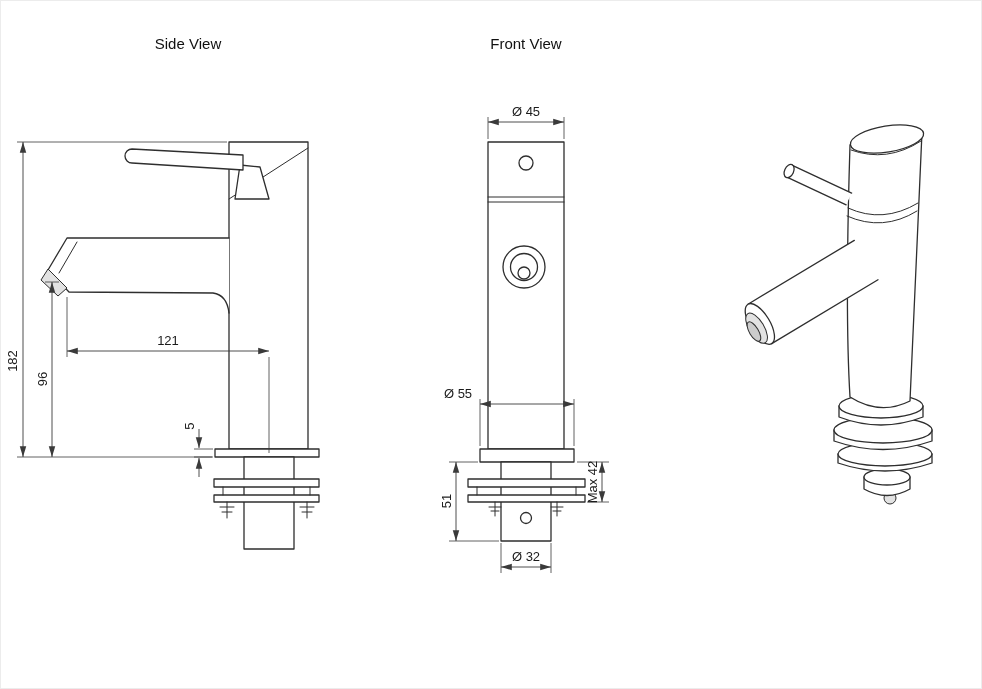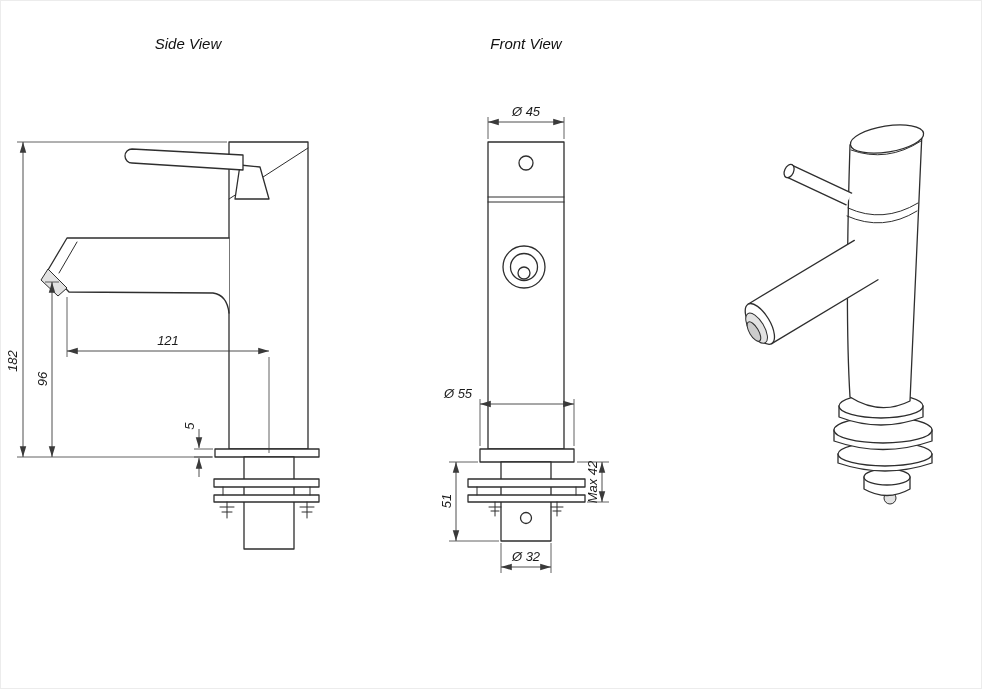--- a/index.html
+++ b/index.html
@@ -1,16 +1,16 @@
 <!DOCTYPE html>
 <html><head>
 <meta charset="utf-8">
 <style>
   html,body{margin:0;padding:0;background:#ffffff;}
-  .canvas{position:relative;width:982px;height:689px;background:#ffffff;border:1px solid #ececec;box-sizing:border-box;overflow:hidden;font-style:italic;}
+  .canvas{position:relative;width:982px;height:689px;background:#ffffff;border:1px solid #ececec;box-sizing:border-box;overflow:hidden;}
   svg{position:absolute;left:0;top:0;}
   .obj{fill:#ffffff;stroke:#2e2e2e;stroke-width:1.3;stroke-linejoin:round;stroke-linecap:round;}
   .obj-thin{fill:none;stroke:#2e2e2e;stroke-width:1;stroke-linecap:round;}
   .shade{fill:#e2e2e2;stroke:#2e2e2e;stroke-width:1;stroke-linejoin:round;}
   .shade2{fill:#cccccc;stroke:#2e2e2e;stroke-width:1;}
   .dim{stroke:#3a3a3a;stroke-width:0.9;fill:none;}
   .ext{stroke:#3a3a3a;stroke-width:0.8;fill:none;}
   .txt{font-family:"Liberation Sans",sans-serif;font-size:13px;fill:#1b1b1b;}
   .title{font-size:15px;fill:#111111;}
 </style>

